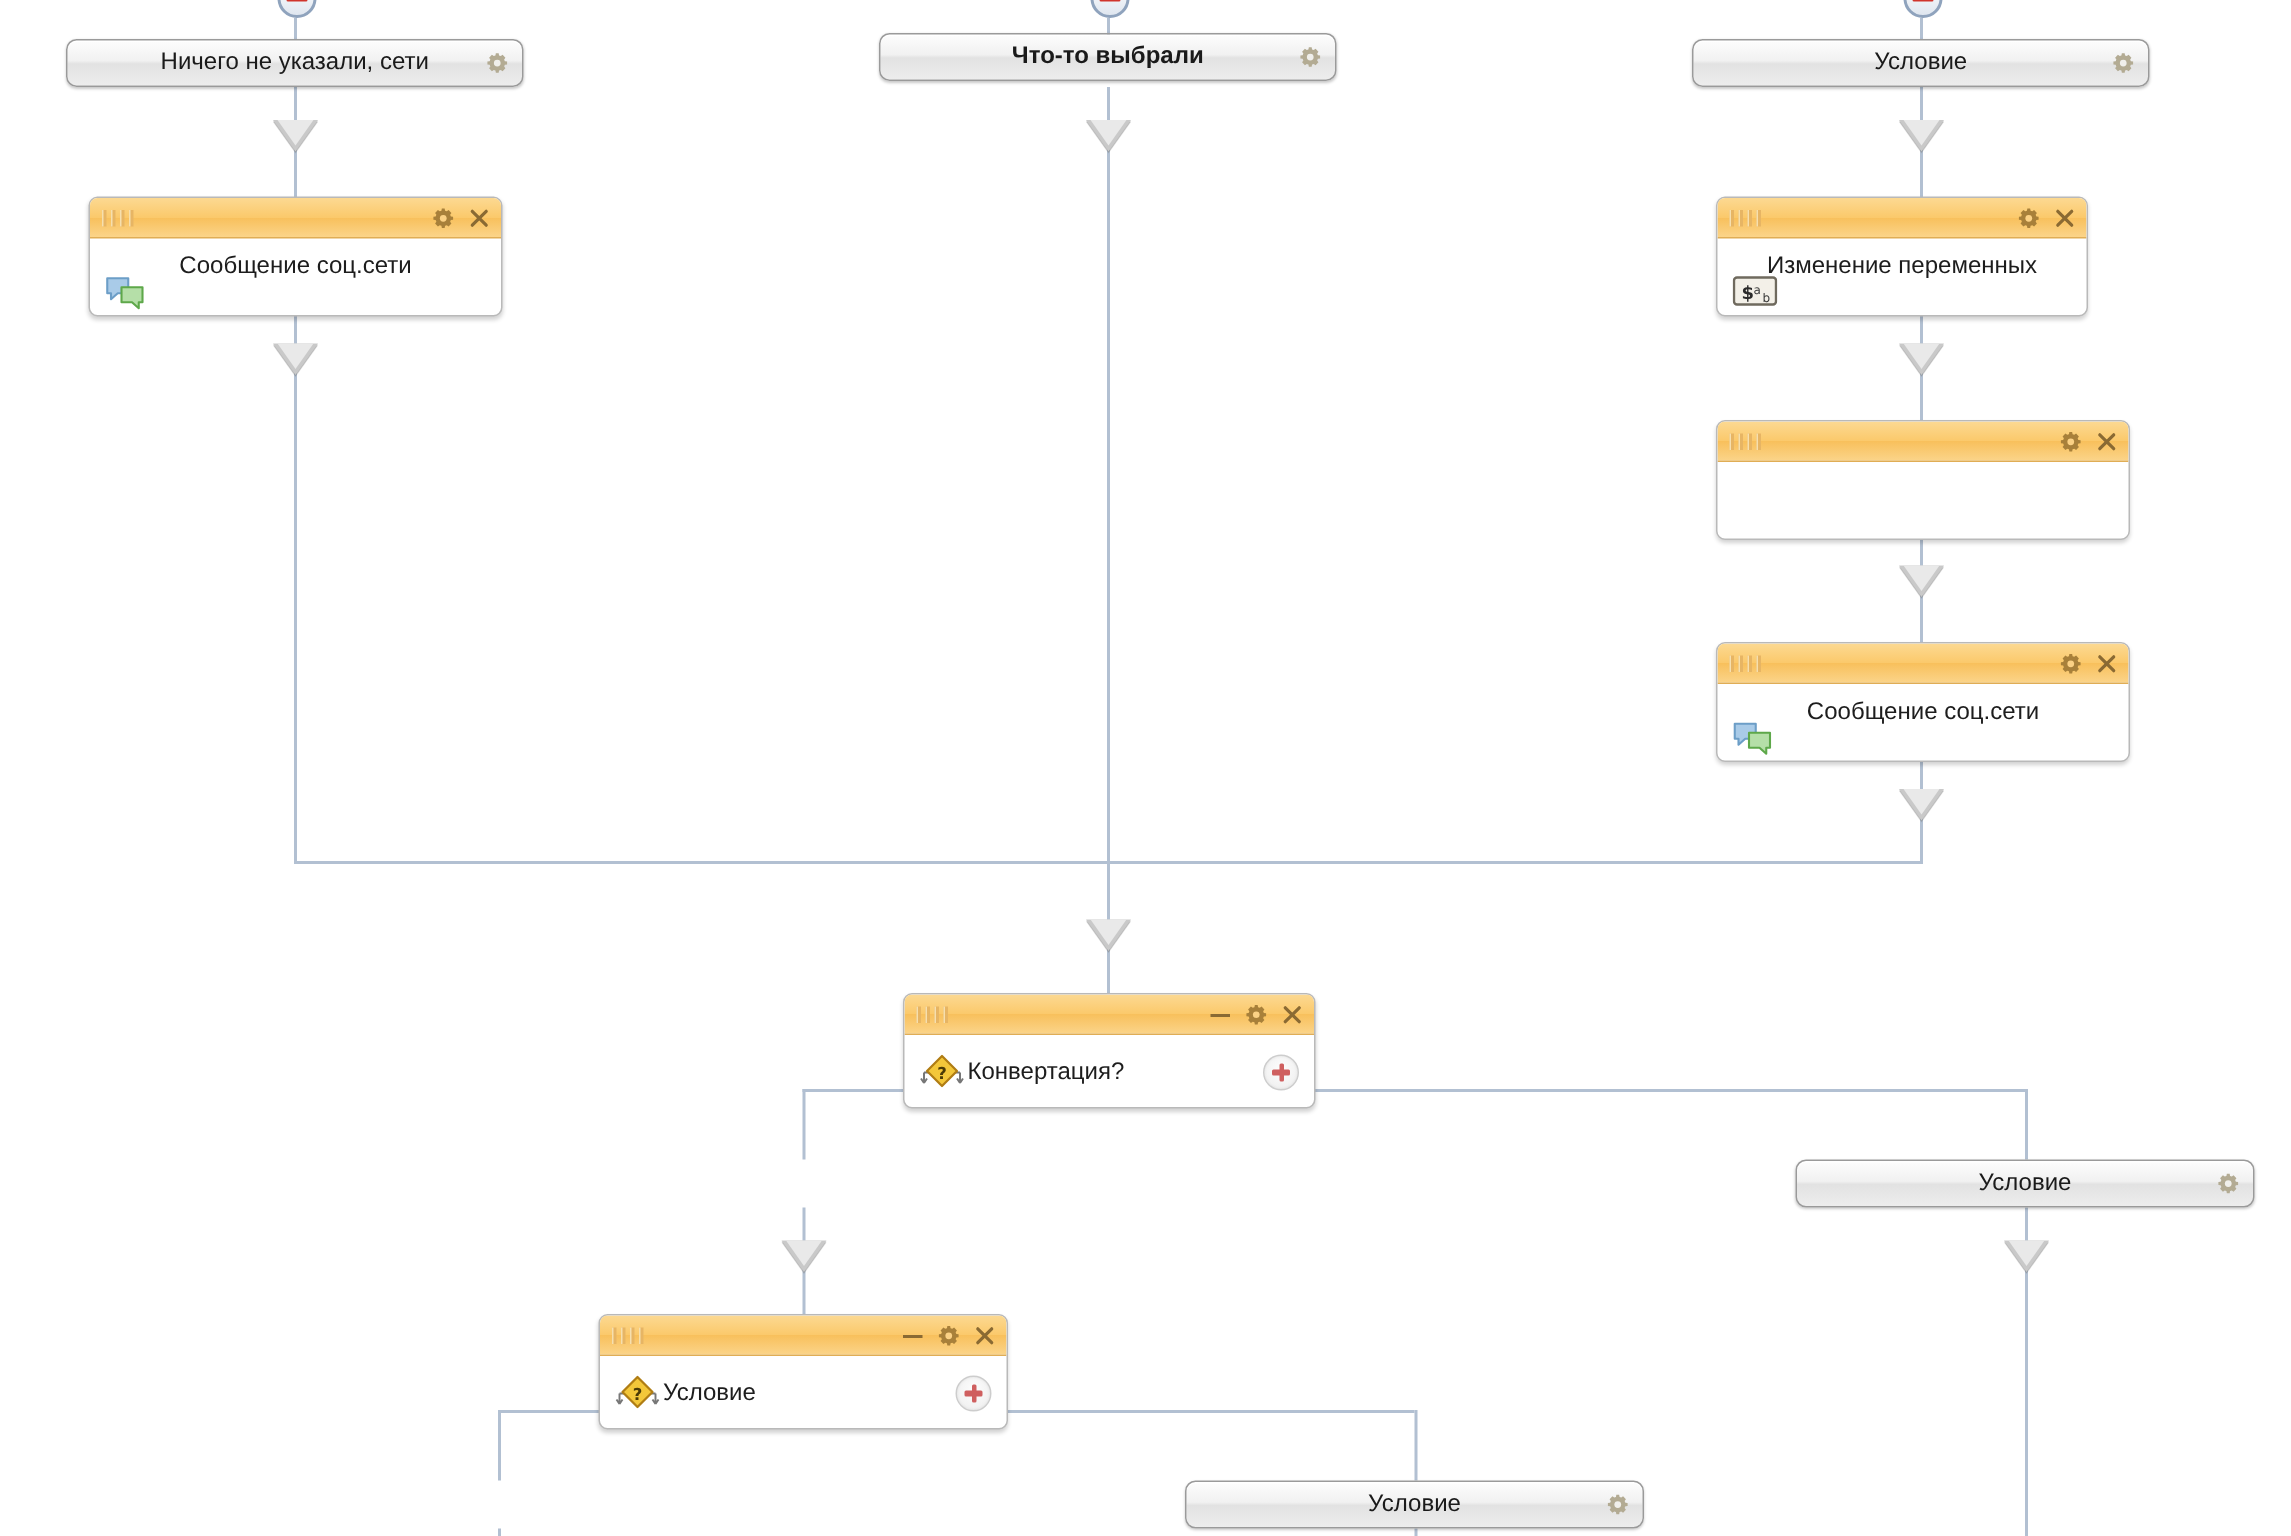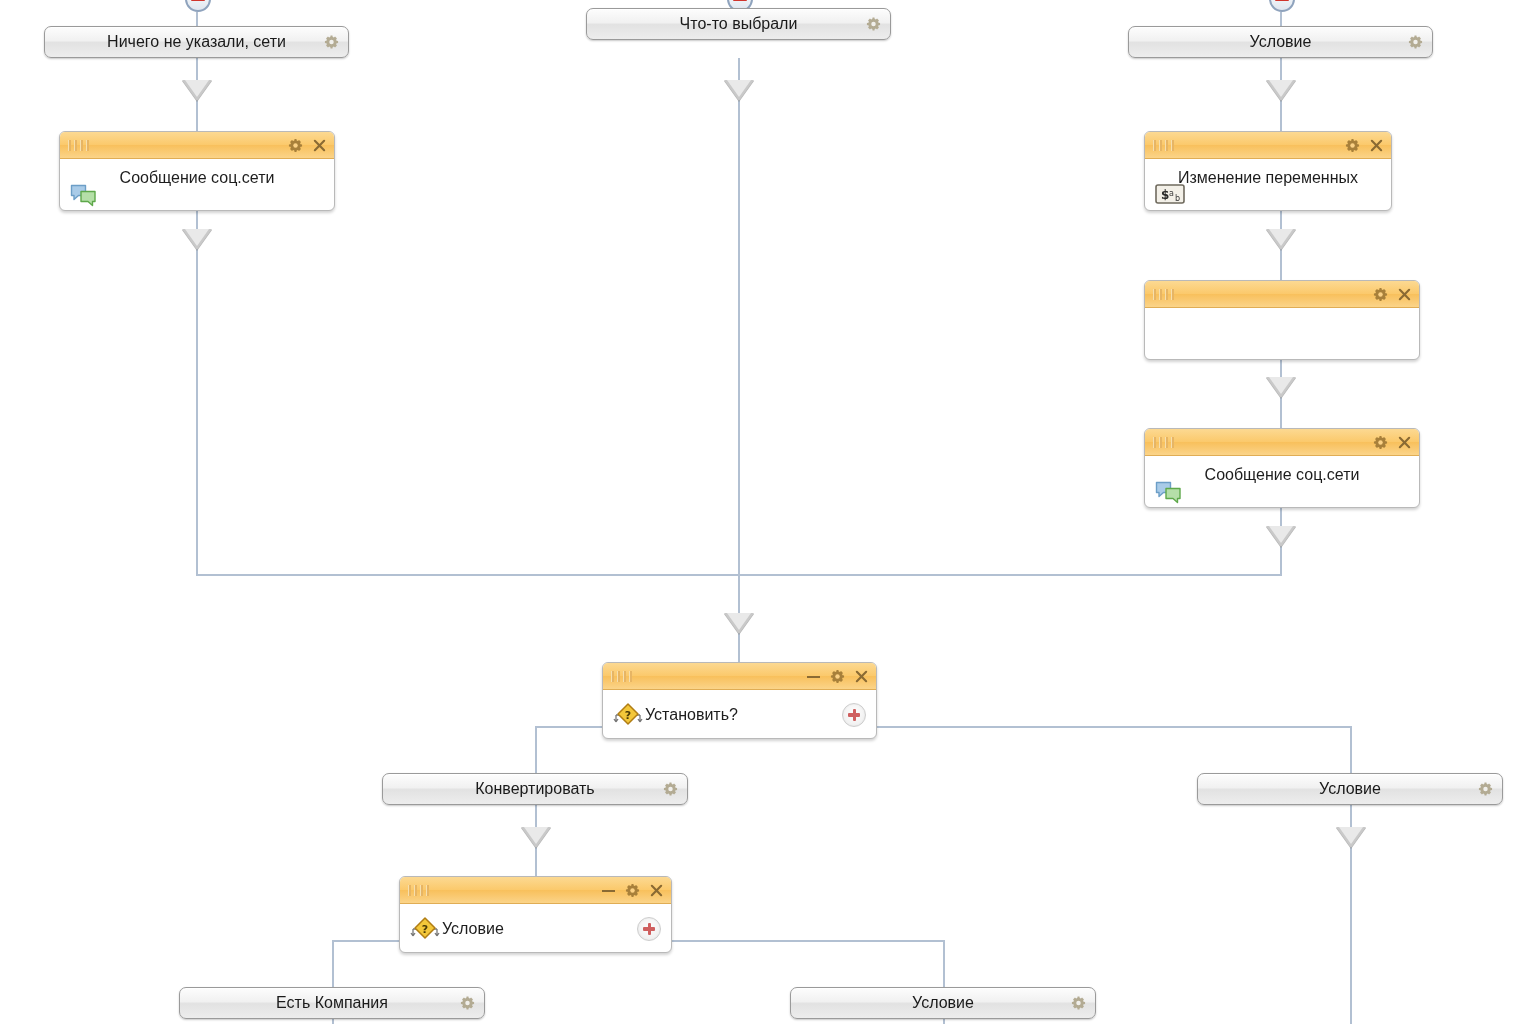--- a/index.html
+++ b/index.html
@@ -270,69 +270,51 @@
   <div class="pill" style="left:44px; top:26px; width:305px;">
     <span class="pill-label">Ничего не указали, сети</span>
     <span class="gear">
       <svg width="15" height="15" viewBox="0 0 16 16">
           <path fill="#b3ab93" d="M8 5.2A2.8 2.8 0 1 0 8 10.8 2.8 2.8 0 1 0 8 5.2zM9 1H7l-.3 1.6-1.2.5L4.2 2.2 2.2 4.2l.9 1.3-.5 1.2L1 7v2l1.6.3.5 1.2-.9 1.3 2 2 1.3-.9 1.2.5L7 15h2l.3-1.6 1.2-.5 1.3.9 2-2-.9-1.3.5-1.2L15 9V7l-1.6-.3-.5-1.2.9-1.3-2-2-1.3.9-1.2-.5z"></path>
           <circle cx="8" cy="8" r="2.4" fill="#f0efeb"></circle>
         </svg>
     </span>
   </div>
 
-  <div class="pill" style="left:586px; top:8px; width:305px;">
+  <div class="pill" style="left:586px; top:22px; width:305px;font-weight:bold;">
     <span class="pill-label">Что-то выбрали</span>
     <span class="gear">
       <svg width="15" height="15" viewBox="0 0 16 16">
           <path fill="#b3ab93" d="M8 5.2A2.8 2.8 0 1 0 8 10.8 2.8 2.8 0 1 0 8 5.2zM9 1H7l-.3 1.6-1.2.5L4.2 2.2 2.2 4.2l.9 1.3-.5 1.2L1 7v2l1.6.3.5 1.2-.9 1.3 2 2 1.3-.9 1.2.5L7 15h2l.3-1.6 1.2-.5 1.3.9 2-2-.9-1.3.5-1.2L15 9V7l-1.6-.3-.5-1.2.9-1.3-2-2-1.3.9-1.2-.5z"></path>
           <circle cx="8" cy="8" r="2.4" fill="#f0efeb"></circle>
         </svg>
     </span>
   </div>
 
   <div class="pill" style="left:1128px; top:26px; width:305px;">
     <span class="pill-label">Условие</span>
     <span class="gear">
       <svg width="15" height="15" viewBox="0 0 16 16">
           <path fill="#b3ab93" d="M8 5.2A2.8 2.8 0 1 0 8 10.8 2.8 2.8 0 1 0 8 5.2zM9 1H7l-.3 1.6-1.2.5L4.2 2.2 2.2 4.2l.9 1.3-.5 1.2L1 7v2l1.6.3.5 1.2-.9 1.3 2 2 1.3-.9 1.2.5L7 15h2l.3-1.6 1.2-.5 1.3.9 2-2-.9-1.3.5-1.2L15 9V7l-1.6-.3-.5-1.2.9-1.3-2-2-1.3.9-1.2-.5z"></path>
           <circle cx="8" cy="8" r="2.4" fill="#f0efeb"></circle>
         </svg>
     </span>
   </div>
 
-  <div class="pill" style="left:382px; top:773px; width:306px;">
-    <span class="pill-label">Конвертировать</span>
-    <span class="gear">
-      <svg width="15" height="15" viewBox="0 0 16 16">
-          <path fill="#b3ab93" d="M8 5.2A2.8 2.8 0 1 0 8 10.8 2.8 2.8 0 1 0 8 5.2zM9 1H7l-.3 1.6-1.2.5L4.2 2.2 2.2 4.2l.9 1.3-.5 1.2L1 7v2l1.6.3.5 1.2-.9 1.3 2 2 1.3-.9 1.2.5L7 15h2l.3-1.6 1.2-.5 1.3.9 2-2-.9-1.3.5-1.2L15 9V7l-1.6-.3-.5-1.2.9-1.3-2-2-1.3.9-1.2-.5z"></path>
-          <circle cx="8" cy="8" r="2.4" fill="#f0efeb"></circle>
-        </svg>
-    </span>
-  </div>
 
   <div class="pill" style="left:1197px; top:773px; width:306px;">
     <span class="pill-label">Условие</span>
     <span class="gear">
       <svg width="15" height="15" viewBox="0 0 16 16">
           <path fill="#b3ab93" d="M8 5.2A2.8 2.8 0 1 0 8 10.8 2.8 2.8 0 1 0 8 5.2zM9 1H7l-.3 1.6-1.2.5L4.2 2.2 2.2 4.2l.9 1.3-.5 1.2L1 7v2l1.6.3.5 1.2-.9 1.3 2 2 1.3-.9 1.2.5L7 15h2l.3-1.6 1.2-.5 1.3.9 2-2-.9-1.3.5-1.2L15 9V7l-1.6-.3-.5-1.2.9-1.3-2-2-1.3.9-1.2-.5z"></path>
           <circle cx="8" cy="8" r="2.4" fill="#f0efeb"></circle>
         </svg>
     </span>
   </div>
 
-  <div class="pill" style="left:179px; top:987px; width:306px;">
-    <span class="pill-label">Есть Компания</span>
-    <span class="gear">
-      <svg width="15" height="15" viewBox="0 0 16 16">
-          <path fill="#b3ab93" d="M8 5.2A2.8 2.8 0 1 0 8 10.8 2.8 2.8 0 1 0 8 5.2zM9 1H7l-.3 1.6-1.2.5L4.2 2.2 2.2 4.2l.9 1.3-.5 1.2L1 7v2l1.6.3.5 1.2-.9 1.3 2 2 1.3-.9 1.2.5L7 15h2l.3-1.6 1.2-.5 1.3.9 2-2-.9-1.3.5-1.2L15 9V7l-1.6-.3-.5-1.2.9-1.3-2-2-1.3.9-1.2-.5z"></path>
-          <circle cx="8" cy="8" r="2.4" fill="#f0efeb"></circle>
-        </svg>
-    </span>
-  </div>
 
   <div class="pill" style="left:790px; top:987px; width:306px;">
     <span class="pill-label">Условие</span>
     <span class="gear">
       <svg width="15" height="15" viewBox="0 0 16 16">
           <path fill="#b3ab93" d="M8 5.2A2.8 2.8 0 1 0 8 10.8 2.8 2.8 0 1 0 8 5.2zM9 1H7l-.3 1.6-1.2.5L4.2 2.2 2.2 4.2l.9 1.3-.5 1.2L1 7v2l1.6.3.5 1.2-.9 1.3 2 2 1.3-.9 1.2.5L7 15h2l.3-1.6 1.2-.5 1.3.9 2-2-.9-1.3.5-1.2L15 9V7l-1.6-.3-.5-1.2.9-1.3-2-2-1.3.9-1.2-.5z"></path>
           <circle cx="8" cy="8" r="2.4" fill="#f0efeb"></circle>
         </svg>
     </span>
   </div>
@@ -488,21 +470,21 @@
     <div class="card-body">
       <span class="body-icon">
         <svg class="ico" width="30" height="26" viewBox="0 0 30 26">
           <path d="M3 13 L3 20 M3 20 L1 17 M3 20 L5 17" stroke="#777" stroke-width="1.3" fill="none"></path>
           <path d="M27 13 L27 20 M27 20 L25 17 M27 20 L29 17" stroke="#777" stroke-width="1.3" fill="none"></path>
           <path d="M3 13 H27" stroke="#777" stroke-width="1.3" fill="none"></path>
           <path d="M15 2 L25 12 L15 22 L5 12 Z" fill="#f3c73a" stroke="#b07d14" stroke-width="1.5" stroke-linejoin="round"></path>
           <text x="15" y="17" text-anchor="middle" font-family="DejaVu Sans, sans-serif" font-size="11" font-weight="bold" fill="#4a3a06">?</text>
         </svg>
       </span>
-      <span class="card-title">Установить?</span>
+      <span class="card-title">Конвертация?</span>
       <span class="plus-btn"></span>
     </div>
   </div>
 
   <div class="card cond" style="left:399px; top:876px; width:273px; height:77px;">
     <div class="card-head">
       <span class="grip">
           <i></i>
           <i></i>
           <i></i>

